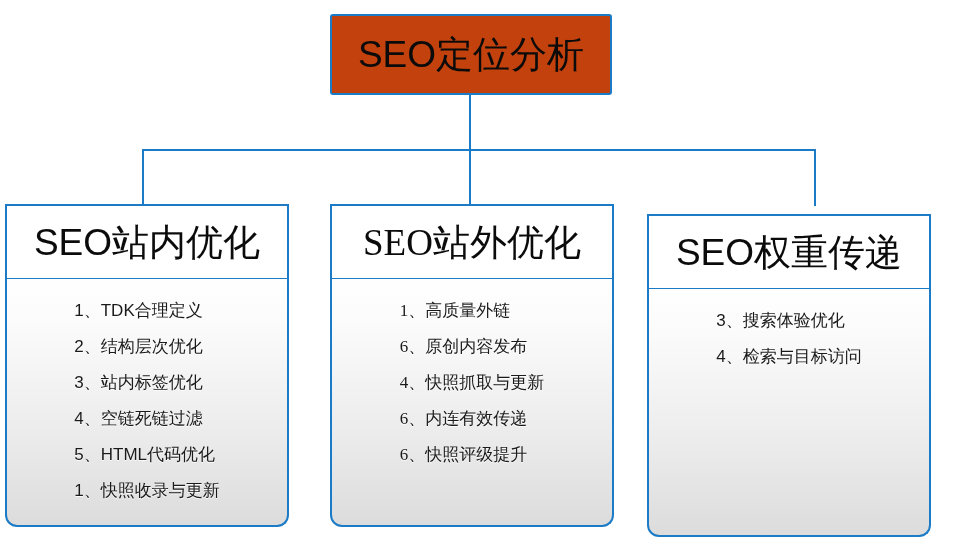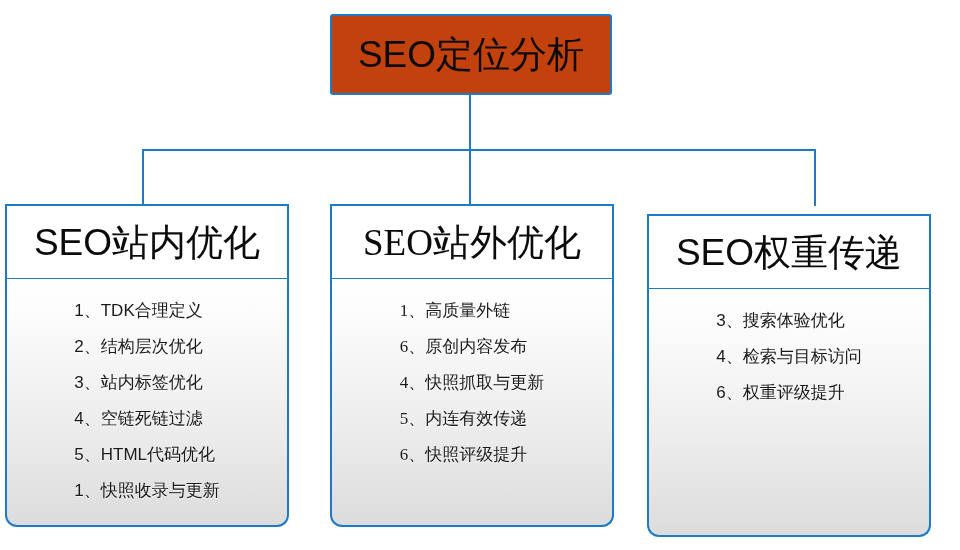--- a/index.html
+++ b/index.html
@@ -171,32 +171,31 @@
 
   <div class="branch branch-2">
     <div class="branch-head">
       <span class="branch-head-label">SEO站外优化</span>
     </div>
     <div class="branch-body">
       <ul class="branch-list">
         <li>1、高质量外链</li>
         <li>6、原创内容发布</li>
         <li>4、快照抓取与更新</li>
-        <li>5、内连有效传递</li>
+        <li>6、内连有效传递</li>
         <li>6、快照评级提升</li>
       </ul>
     </div>
   </div>
 
   <div class="branch branch-3">
     <div class="branch-head">
       <span class="branch-head-label">SEO权重传递</span>
     </div>
     <div class="branch-body">
       <ul class="branch-list">
         <li>3、搜索体验优化</li>
         <li>4、检索与目标访问</li>
-        <li>6、权重评级提升</li>
       </ul>
     </div>
   </div>
 
 </div>
 
 </body></html>

